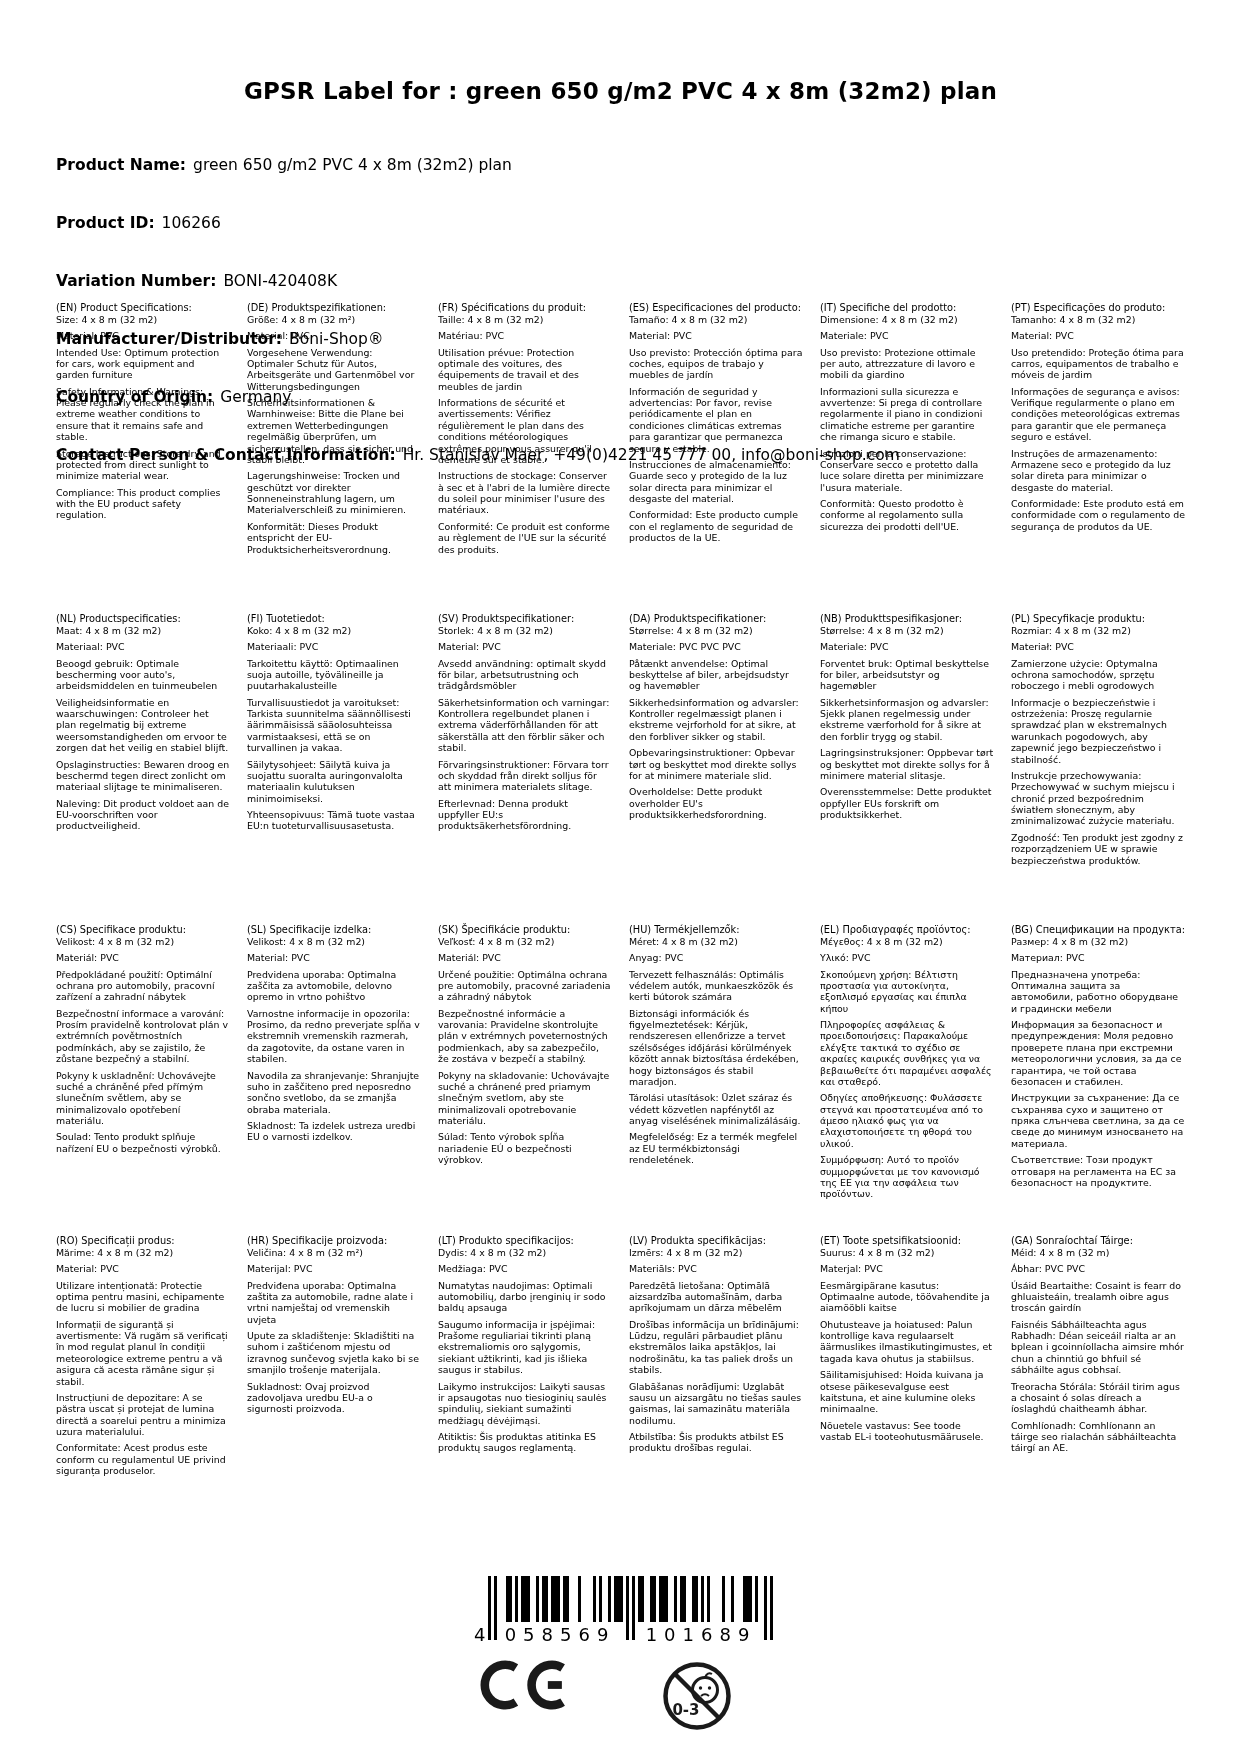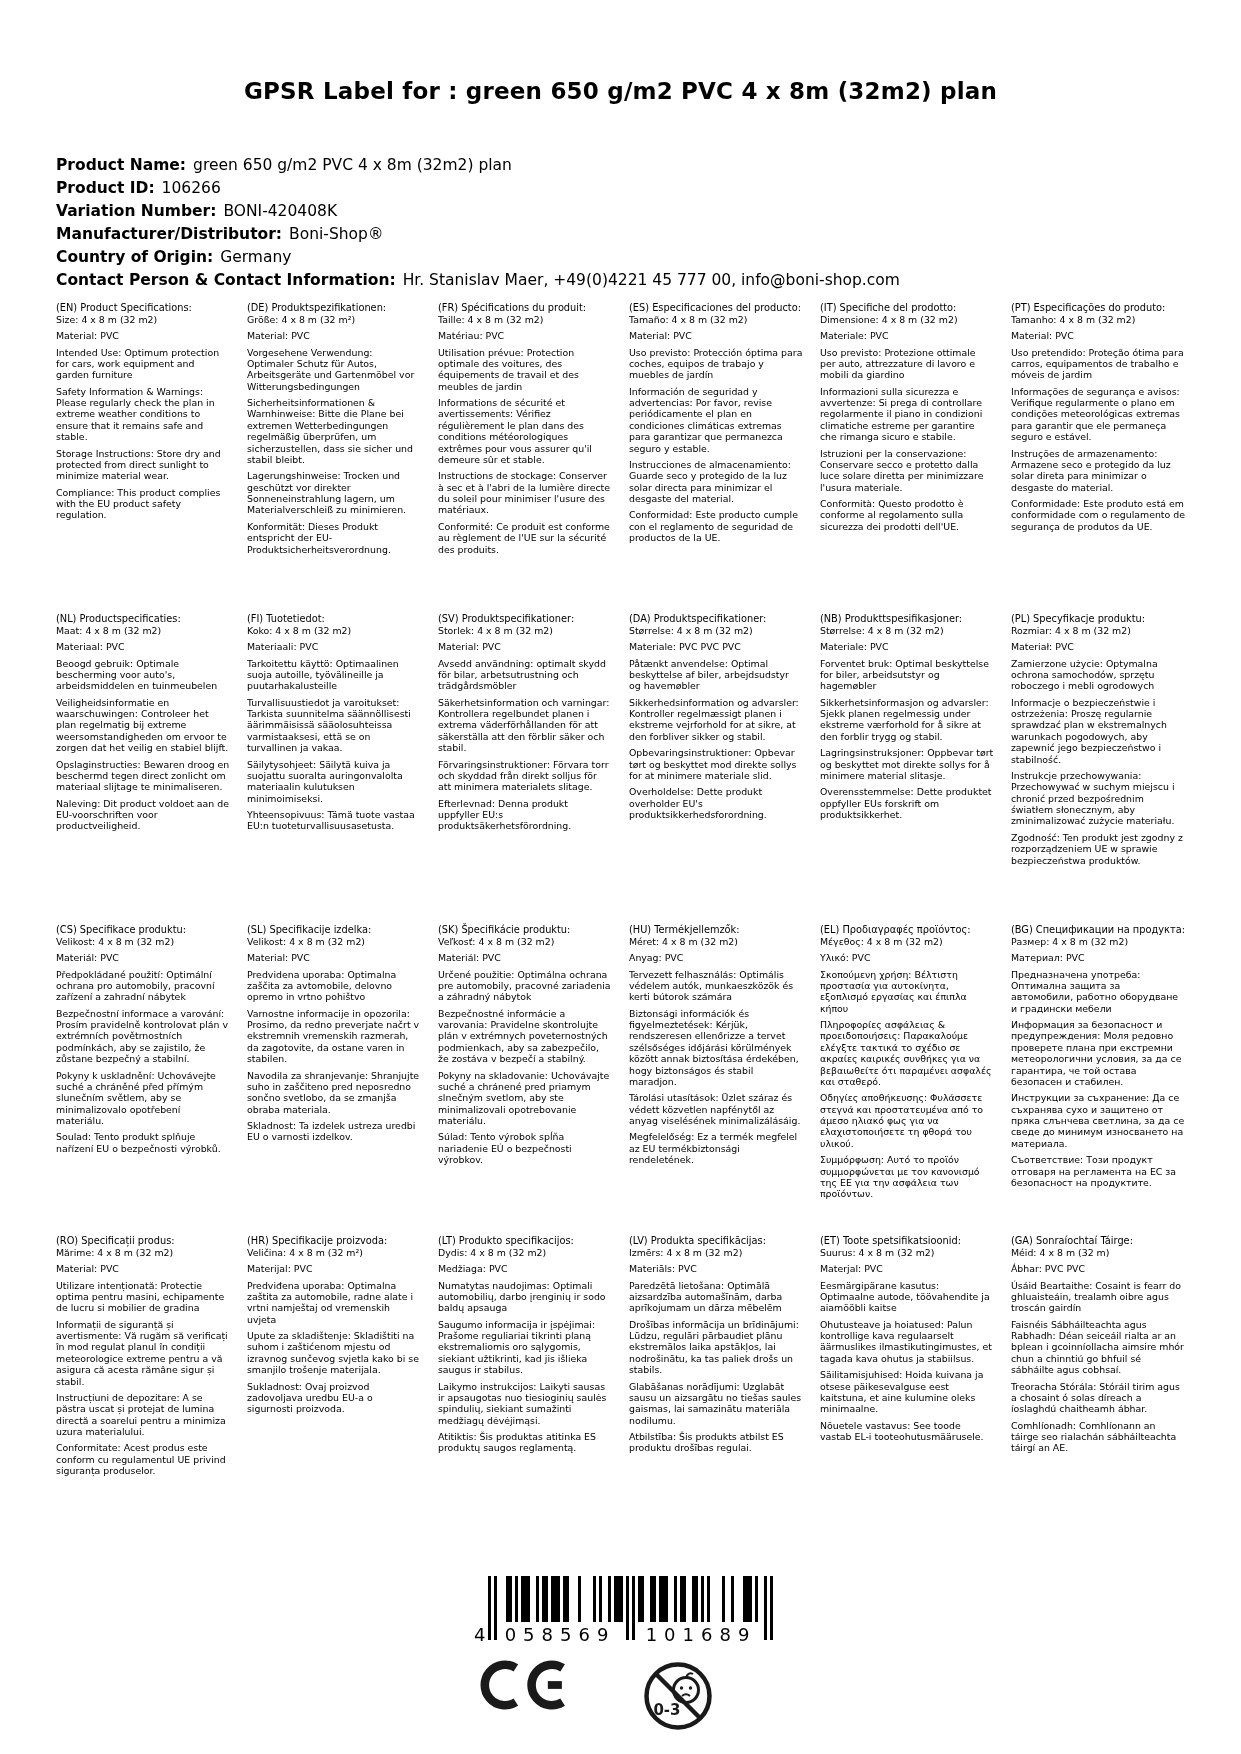--- a/index.html
+++ b/index.html
@@ -6,21 +6,21 @@
   body{
     width:1241px;height:1754px;overflow:hidden;position:relative;
     background:#ffffff;color:#000;
     font-family:"DejaVu Sans","Liberation Sans",sans-serif;
   }
   .title{
     margin:78px 40px 0;text-align:center;
     font-size:23px;font-weight:bold;letter-spacing:.2px;
   }
   .product-info{margin:50px 56px 0;font-size:15.5px;line-height:1.48;}
-  .pi-row{white-space:nowrap;}
+  .pi-row{white-space:nowrap;margin-top:35px;}
   .pi-label{font-weight:bold;}
   .pi-value{margin-left:7px;}
   .lang-grid{
     position:absolute;top:302px;left:56px;width:1129px;
     display:grid;grid-template-columns:repeat(6,1fr);
     column-gap:17px;grid-auto-rows:311px;
   }
   .lang-block{font-size:9.4px;line-height:1.21;overflow:visible;}
   .lb-heading{
     font-size:9.8px;font-weight:normal;margin:0;padding:0;
@@ -30,21 +30,21 @@
   .lang-block p.first{margin-top:0;}
   .bottom{position:absolute;top:1576px;left:0;width:100%;}
   .barcode-row{display:flex;justify-content:center;}
   .barcode-wrap{width:305px;height:70px;position:relative;}
   .barcode-wrap svg{display:block;}
   svg text{font-family:"DejaVu Sans","Liberation Sans",sans-serif;}
   .bc-digits{font-size:18px;fill:#000;}
   .marks-row{display:flex;justify-content:center;}
   .marks-inner{
     width:305px;display:flex;align-items:flex-start;
-    padding-left:12px;gap:70px;margin-top:14px;box-sizing:border-box;text-align:right;
+    padding-left:12px;gap:89px;margin-top:14px;box-sizing:border-box;text-align:right;
   }
   .ce-mark,.age-mark{flex:0 0 auto;}
 </style>
 </head>
 <body>
 
 <div class="page">
 
   <h1 class="title">GPSR Label for : green 650 g/m2 PVC 4 x 8m (32m2) plan</h1>
 
@@ -203,21 +203,21 @@
         <p>Bezpečnostní informace a varování: Prosím pravidelně kontrolovat plán v extrémních povětrnostních podmínkách, aby se zajistilo, že zůstane bezpečný a stabilní.</p>
         <p>Pokyny k uskladnění: Uchovávejte suché a chráněné před přímým slunečním světlem, aby se minimalizovalo opotřebení materiálu.</p>
         <p>Soulad: Tento produkt splňuje nařízení EU o bezpečnosti výrobků.</p>
       </section>
 
   <section class="lang-block">
     <h2 class="lb-heading">(SL) Specifikacije izdelka:</h2>
   <p class="first">Velikost: 4 x 8 m (32 m2)</p>
         <p>Material: PVC</p>
         <p>Predvidena uporaba: Optimalna zaščita za avtomobile, delovno opremo in vrtno pohištvo</p>
-        <p>Varnostne informacije in opozorila: Prosimo, da redno preverjate načrt v ekstremnih vremenskih razmerah, da zagotovite, da ostane varen in stabilen.</p>
+        <p>Varnostne informacije in opozorila: Prosimo, da redno preverjate spĺňa v ekstremnih vremenskih razmerah, da zagotovite, da ostane varen in stabilen.</p>
         <p>Navodila za shranjevanje: Shranjujte suho in zaščiteno pred neposredno sončno svetlobo, da se zmanjša obraba materiala.</p>
         <p>Skladnost: Ta izdelek ustreza uredbi EU o varnosti izdelkov.</p>
       </section>
 
   <section class="lang-block">
     <h2 class="lb-heading">(SK) Špecifikácie produktu:</h2>
   <p class="first">Veľkosť: 4 x 8 m (32 m2)</p>
         <p>Materiál: PVC</p>
         <p>Určené použitie: Optimálna ochrana pre automobily, pracovné zariadenia a záhradný nábytok</p>
         <p>Bezpečnostné informácie a varovania: Pravidelne skontrolujte plán v extrémnych poveternostných podmienkach, aby sa zabezpečilo, že zostáva v bezpečí a stabilný.</p>

